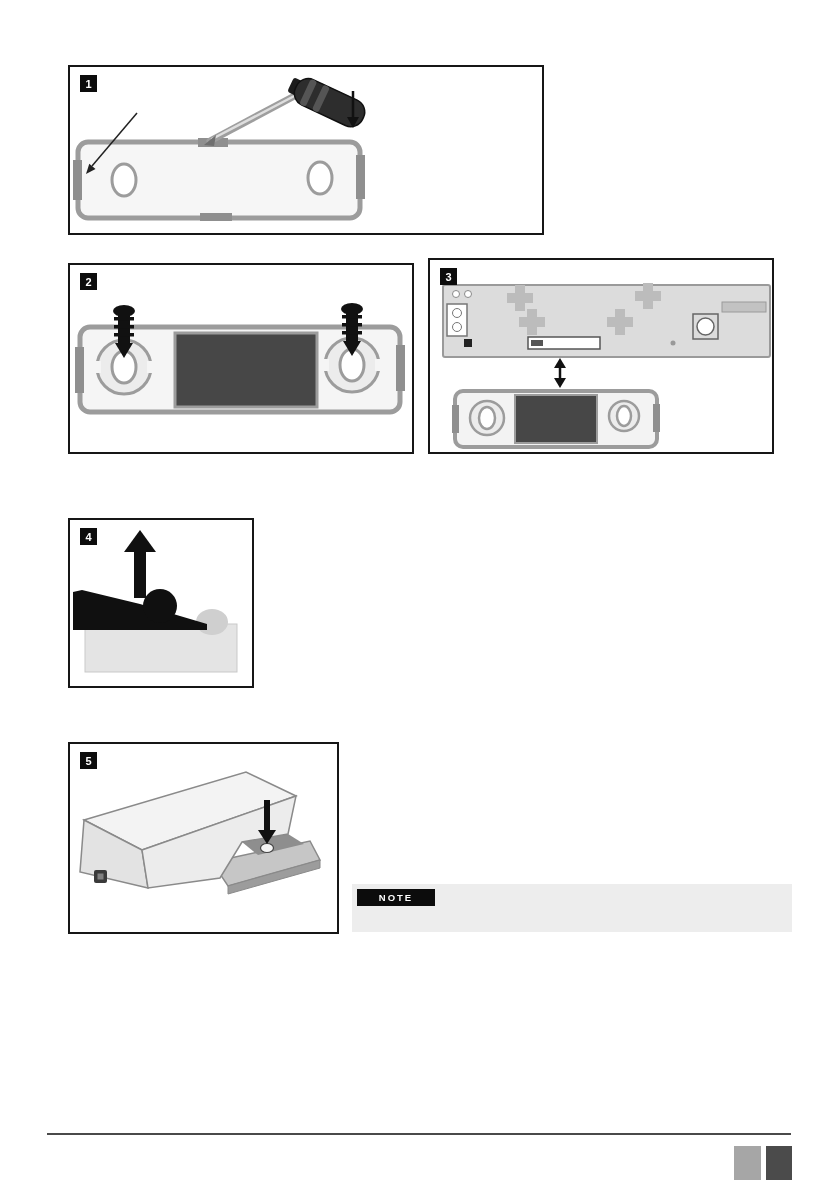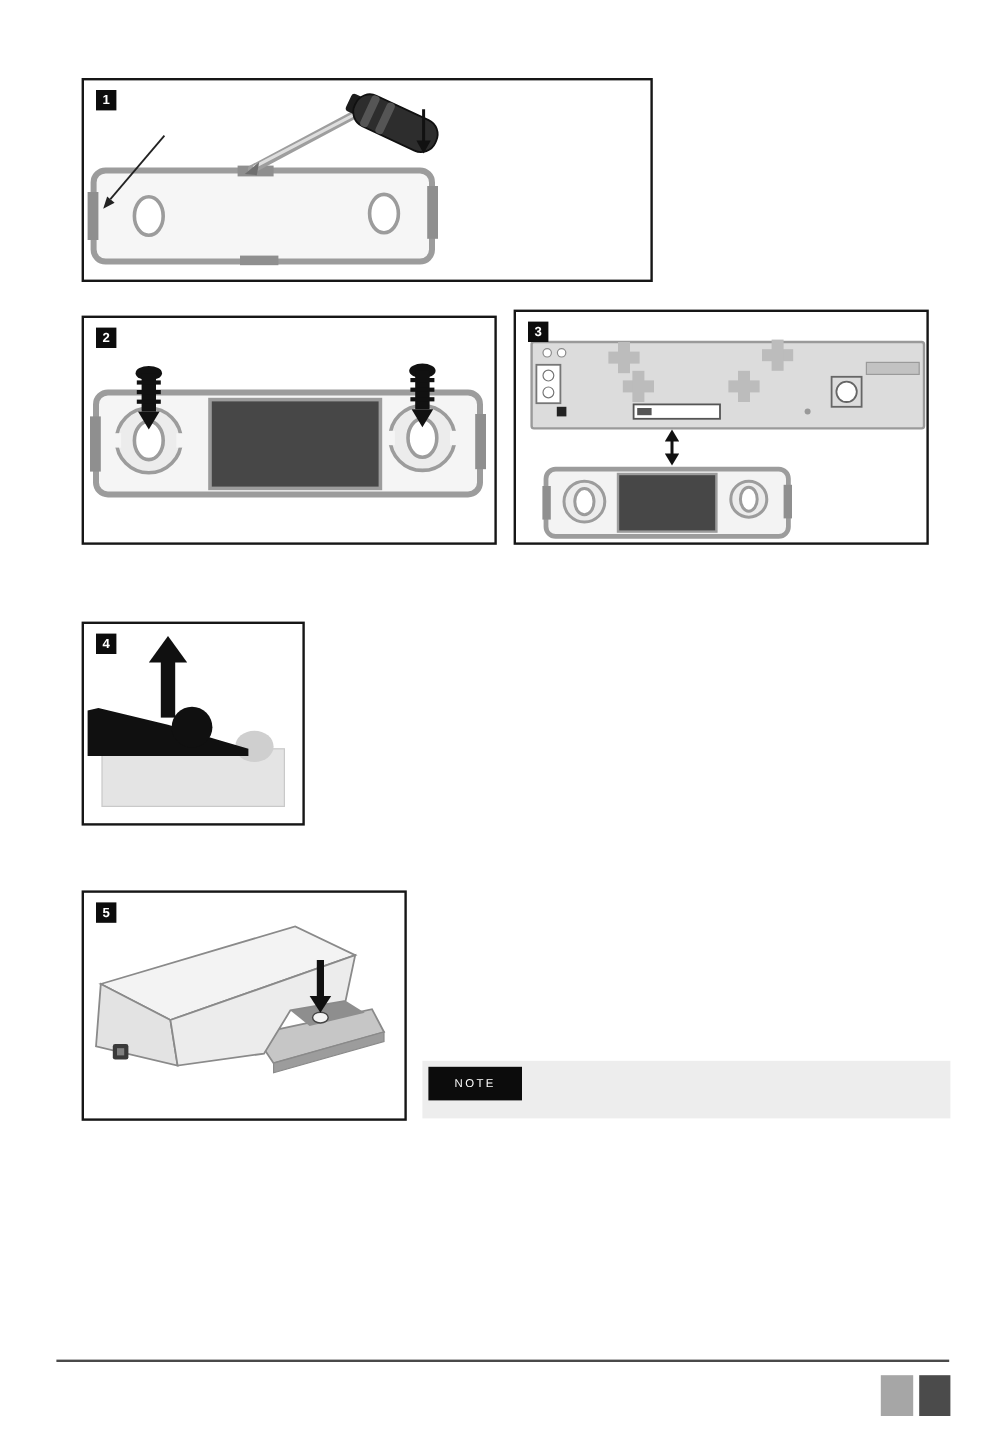--- a/index.html
+++ b/index.html
@@ -15,22 +15,22 @@
   .step {
     position:absolute; left:10px; top:8px; width:17px; height:17px;
     background:#0c0c0c; color:#ffffff; font-size:11px; font-weight:bold;
     display:flex; align-items:center; justify-content:center; z-index:2;
   }
   .notebar {
     position:absolute; left:352px; top:884px; width:440px; height:48px;
     background:#ededed;
   }
   .notelabel {
-    position:absolute; left:5px; top:5px; min-width:78px; height:28px;
-    background:#0c0c0c; color:#ffffff; font-size:9.5px; font-weight:normal;
+    position:absolute; left:5px; top:5px; min-width:78px; height:17px;
+    background:#0c0c0c; color:#ffffff; font-size:9.5px; font-weight:bold;
     letter-spacing:2px; display:inline-flex; align-items:center; justify-content:center;
     padding:0 6px;
   }
   .rule { position:absolute; left:47px; top:1133px; width:744px; height:2px; background:#4a4a4a; }
   .ptab { position:absolute; top:1146px; height:34px; }
   .ptab.light { left:734px; width:27px; background:#a6a6a6; }
   .ptab.dark  { left:766px; width:26px; background:#4b4b4b; }
 </style>
 </head>
 <body>

